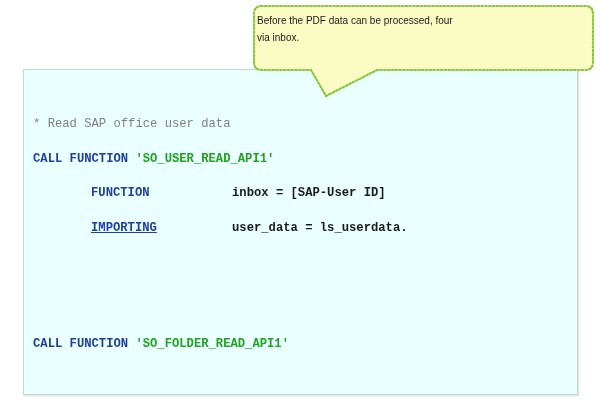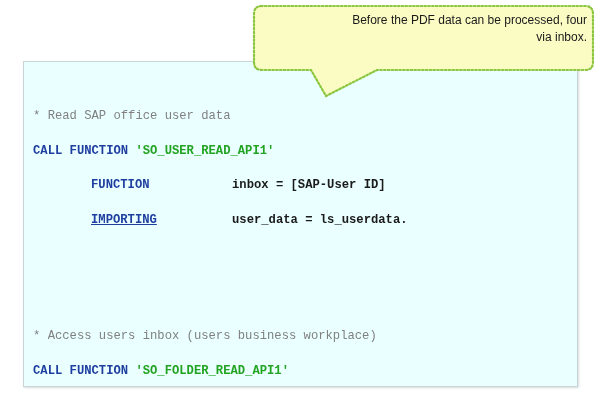--- a/index.html
+++ b/index.html
@@ -9,21 +9,21 @@
     }
     body {
       width: 602px;
       height: 407px;
       position: relative;
       overflow: hidden;
     }
     .code-panel {
       position: absolute;
       left: 23px;
-      top: 61px;
+      top: 69px;
       width: 555px;
       height: 326px;
       background: #eaffff;
       border: 1px solid #c9d4d6;
       box-shadow: 1px 1px 2px #d6dcdd;
       box-sizing: border-box;
     }
     .code-lines {
       position: absolute;
       left: 9px;
@@ -49,40 +49,39 @@
       width: 602px;
       height: 110px;
       pointer-events: none;
     }
     .callout-text {
       position: absolute;
       left: 257px;
       top: 12px;
       width: 330px;
       font-family: "Liberation Sans", "DejaVu Sans", sans-serif;
-      font-size: 12px;
+      font-size: 10px;
       line-height: 17.4px;
       color: #1a1a1a;
-      text-align: right;
+      text-align: left;
     }
   </style>
 </head>
 <body>
 
 <div class="code-panel" style="background: rgb(234, 255, 255);">
   <div class="code-lines">
     
     <span class="line comment" style="color: rgb(128, 128, 128);">* Read SAP office user data</span>
     <span class="line"><span class="keyword" style="color: rgb(31, 63, 160);">CALL FUNCTION </span><span class="string" style="color: rgb(34, 163, 34);">'SO_USER_READ_API1'</span></span>
     <span class="line"><span class="keyword" style="display: inline-block; width: 199px; padding-left: 58px; box-sizing: border-box; color: rgb(31, 63, 160);">FUNCTION</span><span class="plain" style="color: rgb(26, 26, 26);">inbox = [SAP-User ID]</span></span>
     <span class="line"><span class="keyword" style="display: inline-block; width: 199px; padding-left: 58px; box-sizing: border-box; color: rgb(31, 63, 160); text-decoration: underline;">IMPORTING</span><span class="plain" style="color: rgb(26, 26, 26);">user_data = ls_userdata.</span></span>
     <span class="line"></span>
     <span class="line"></span>
     
-    <span class="line comment" style="color: rgb(128, 128, 128);">* Access users inbox (users business workplace)</span>
     <span class="line"><span class="keyword" style="color: rgb(31, 63, 160);">CALL FUNCTION </span><span class="string" style="color: rgb(34, 163, 34);">'SO_FOLDER_READ_API1'</span></span>
     
     
     
     
     
     
     
     
     

